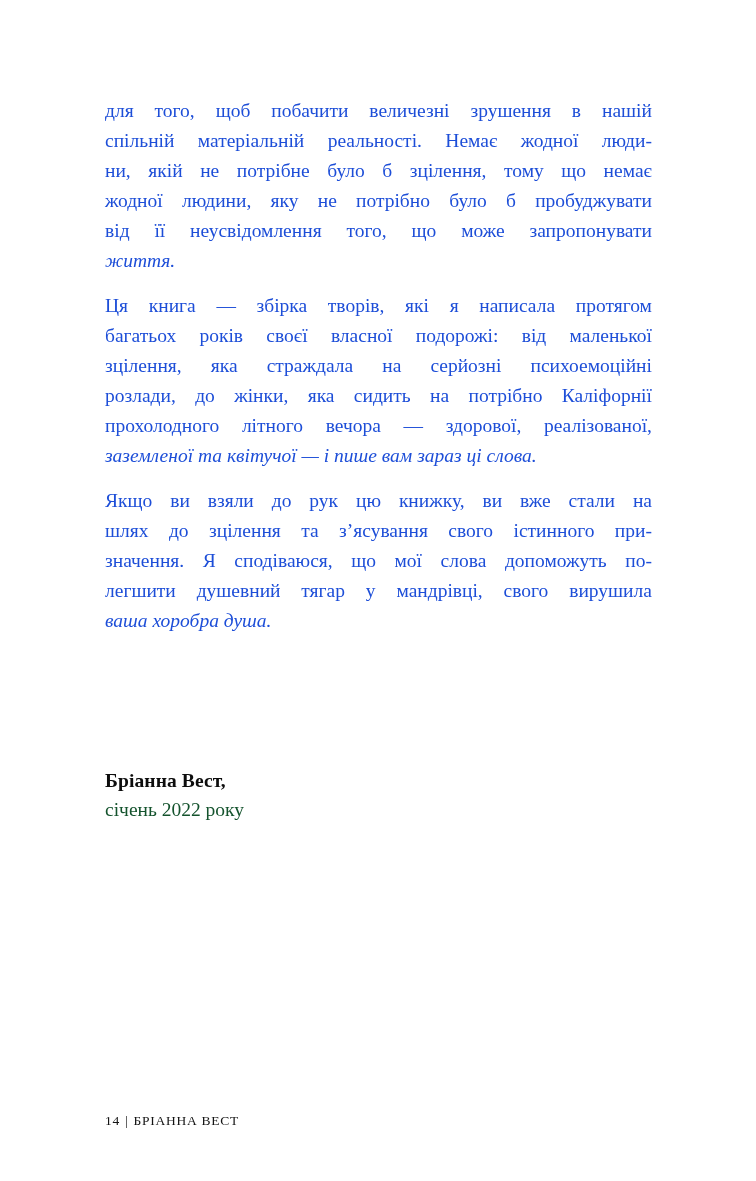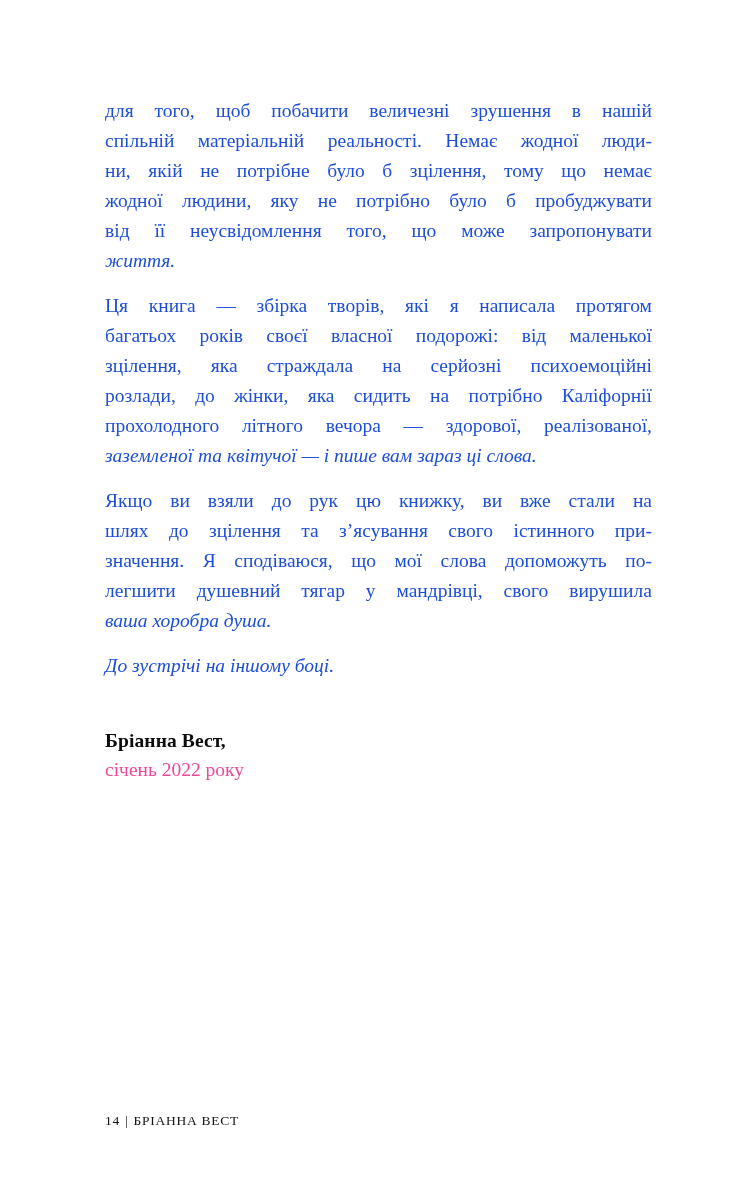--- a/index.html
+++ b/index.html
@@ -45,35 +45,35 @@
     white-space: pre;
     font-style: italic;
   }
   .line > span {
     white-space: pre;
   }
 
   .signature {
     position: absolute;
     left: 105px;
-    top: 726px;
+    top: 766px;
     width: 547px;
   }
   .sig-name {
     font-size: 19.5px;
     line-height: 29px;
     font-weight: bold;
     color: #0d0d0d;
     letter-spacing: 0.1px;
   }
   .sig-date {
     font-size: 19.5px;
     line-height: 29px;
     font-weight: normal;
-    color: #ec4899;
+    color: #14532d;
   }
 
   .footer {
     position: absolute;
     left: 105px;
     top: 1112px;
     width: 547px;
     font-size: 13.5px;
     line-height: 18px;
     letter-spacing: 0.75px;
@@ -111,23 +111,20 @@
         <div class="line"><span>прохолодного</span><span>літного</span><span>вечора</span><span>—</span><span>здорової,</span><span>реалізованої,</span></div>
         <div class="line last">заземленої та квітучої — і пише вам зараз ці слова.</div>
       </div>
       <div class="para">
         <div class="line"><span>Якщо</span><span>ви</span><span>взяли</span><span>до</span><span>рук</span><span>цю</span><span>книжку,</span><span>ви</span><span>вже</span><span>стали</span><span>на</span></div>
         <div class="line"><span>шлях</span><span>до</span><span>зцілення</span><span>та</span><span>з’ясування</span><span>свого</span><span>істинного</span><span>при-</span></div>
         <div class="line"><span>значення.</span><span>Я</span><span>сподіваюся,</span><span>що</span><span>мої</span><span>слова</span><span>допоможуть</span><span>по-</span></div>
         <div class="line"><span>легшити</span><span>душевний</span><span>тягар</span><span>у</span><span>мандрівці,</span><span>свого</span><span>вирушила</span></div>
         <div class="line last">ваша хоробра душа.</div>
       </div>
-      <div class="para">
-        <div class="line last">До зустрічі на іншому боці.</div>
-      </div>
     </div>
 
   <div class="signature">
     <div class="sig-name">Бріанна Вест,</div>
     <div class="sig-date">січень 2022 року</div>
   </div>
 
   <div class="footer">
     <span class="folio">14</span>
     <span class="sep">|</span>

